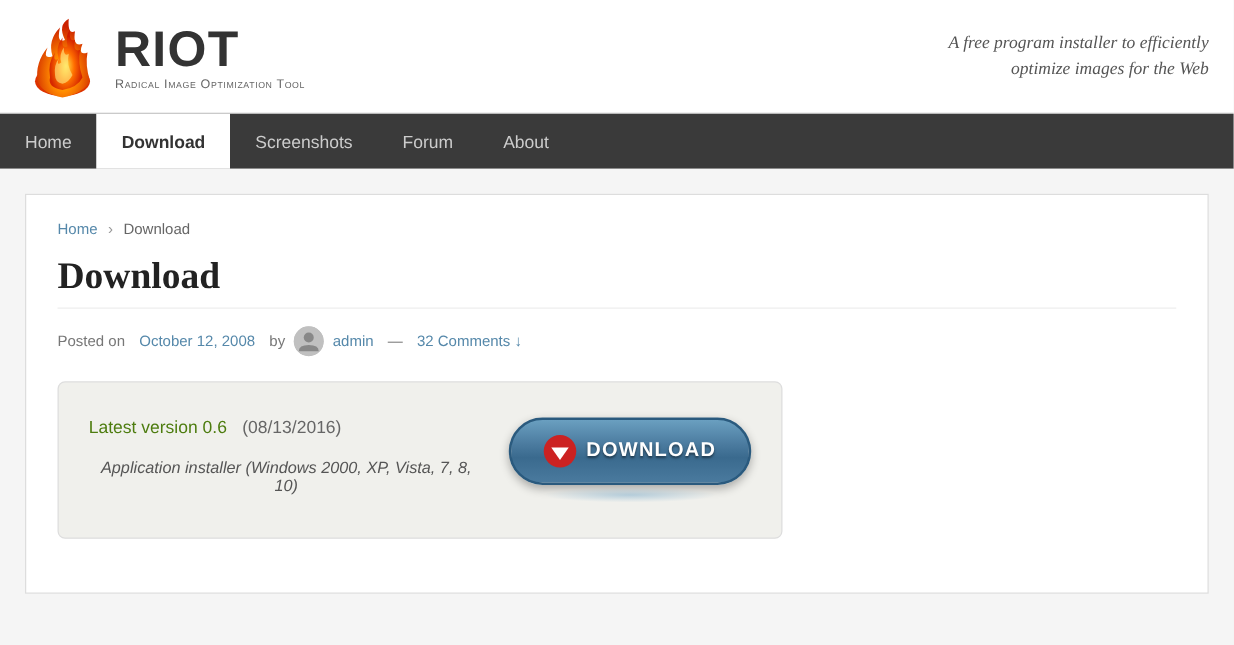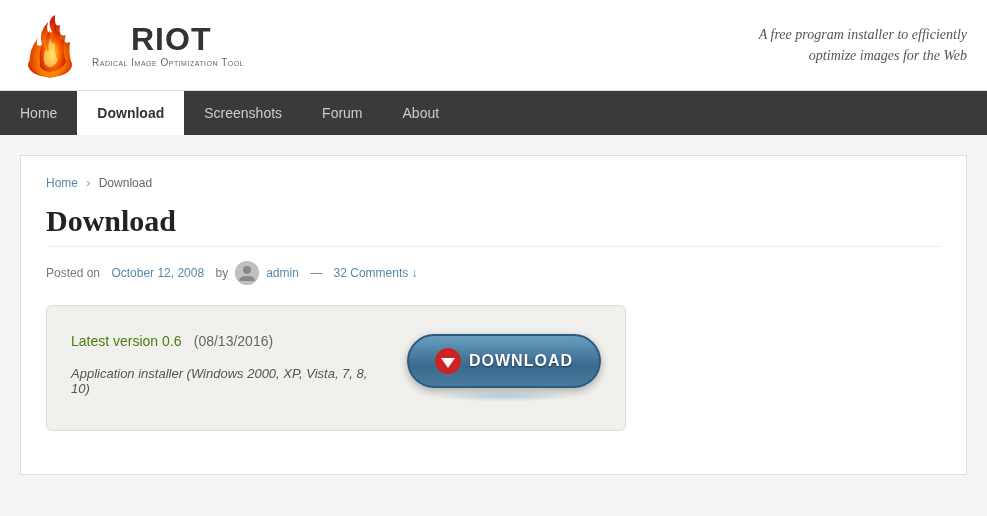--- a/index.html
+++ b/index.html
@@ -19,26 +19,25 @@
       display: flex;
       align-items: center;
       gap: 12px;
     }
     #flame-icon {
       width: 60px;
       height: 70px;
     }
     #logo-text h1 {
       font-family: Arial, sans-serif;
-      font-size: 32px;
+      font-size: 40px;
       font-weight: bold;
       color: #333;
       letter-spacing: 1px;
       line-height: 1.1;
-      margin-left: 39px;
     }
     #logo-text p {
       font-family: Arial, sans-serif;
       font-size: 10px;
       color: #666;
       letter-spacing: 0.5px;
       font-variant: small-caps;
     }
     #tagline {
       text-align: right;
@@ -159,20 +158,21 @@
       font-size: 14px;
       font-weight: normal;
       color: #4d7c0f;
     }
     #download-info .app-installer {
       font-style: italic;
       font-size: 13px;
       color: #555;
       margin-bottom: 14px;
       font-family: Arial, sans-serif;
+      text-align: center;
     }
     #download-info .see-also {
       font-size: 13px;
       font-family: Arial, sans-serif;
       color: #555;
     }
     #download-info .see-also a {
       color: #5588aa;
       text-decoration: none;
     }

